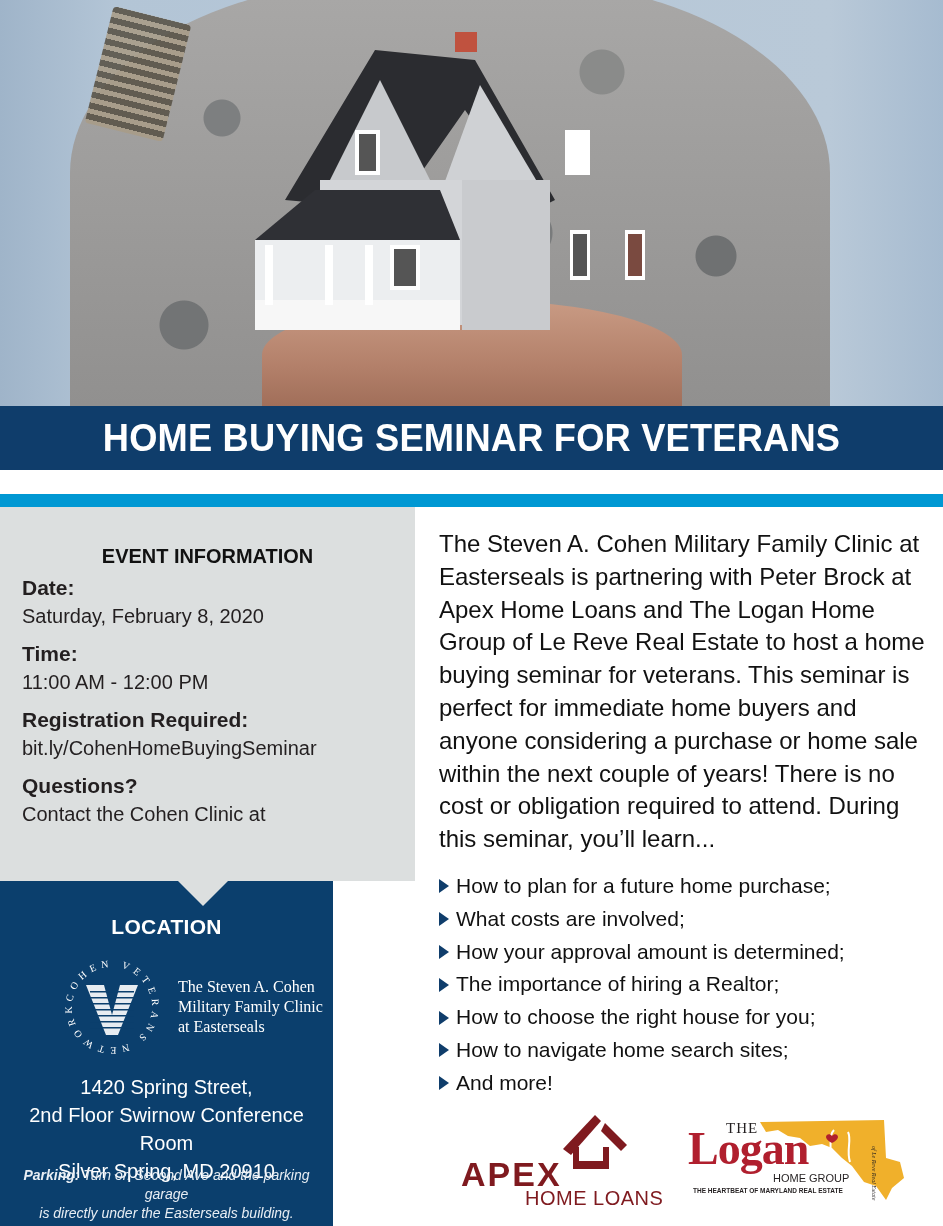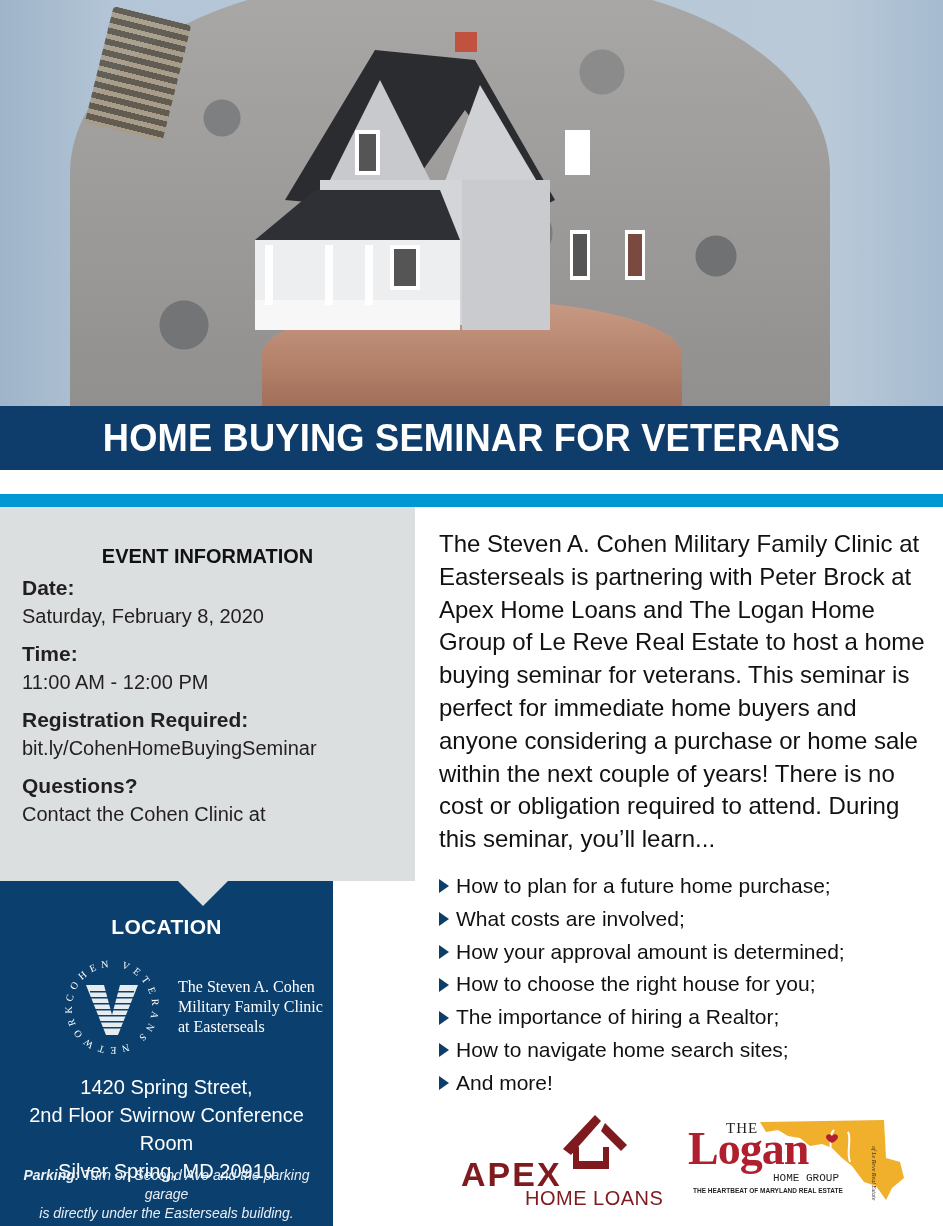--- a/index.html
+++ b/index.html
@@ -54,21 +54,21 @@
 
   .apex { position: absolute; left: 445px; top: 1115px; width: 230px; height: 95px; }
   .apex .word { position: absolute; left: 16px; top: 40px; font-size: 34px; font-weight: bold; color: #7f1a1f; letter-spacing: 2px; }
   .apex .sub { position: absolute; left: 80px; top: 72px; font-size: 20px; color: #7f1a1f; letter-spacing: 0.5px; }
   .apex svg { position: absolute; left: 116px; top: 0; }
 
   .logan { position: absolute; left: 686px; top: 1118px; width: 230px; height: 85px; }
   .logan svg.md { position: absolute; left: 66px; top: 0; }
   .logan .the { position: absolute; left: 40px; top: 2px; font-family: "Liberation Serif", serif; font-weight: normal; font-size: 15px; color: #231f20; letter-spacing: 1px; }
   .logan .logo { position: absolute; left: 2px; top: 4px; font-family: "Liberation Serif", serif; font-weight: bold; font-size: 46px; color: #b01f2e; letter-spacing: -1px; }
-  .logan .hg { position: absolute; left: 87px; top: 54px; font-family: Liberation Mono, monospace; font-size: 11px; color: #231f20; }
+  .logan .hg { position: absolute; left: 87px; top: 54px; font-family: Liberation Sans, sans-serif; font-size: 11px; color: #231f20; }
   .logan .tag { position: absolute; left: 7px; top: 69px; font-size: 6.5px; font-weight: bold; color: #231f20; white-space: nowrap; }
   .logan .side { position: absolute; left: 191px; top: 28px; font-family: "Liberation Serif", serif; font-style: italic; font-size: 6px; color: #231f20; transform: rotate(90deg); transform-origin: left top; white-space: nowrap; }
 </style>
 </head>
 <body>
 
 <div class="hero">
   <div class="uniform"></div>
   <div class="flag"></div>
   <div class="hands"></div>
@@ -173,25 +173,25 @@
   <li>
       <span class="tri"></span>
       <span>What costs are involved;</span>
     </li>
   <li>
       <span class="tri"></span>
       <span>How your approval amount is determined;</span>
     </li>
   <li>
       <span class="tri"></span>
+      <span>The importance of hiring a Realtor;</span>
+    </li>
+  <li>
+      <span class="tri"></span>
       <span>How to choose the right house for you;</span>
-    </li>
-  <li>
-      <span class="tri"></span>
-      <span>The importance of hiring a Realtor;</span>
     </li>
   <li>
       <span class="tri"></span>
       <span>How to navigate home search sites;</span>
     </li>
   <li>
       <span class="tri"></span>
       <span>And more!</span>
     </li>
 </ul>

